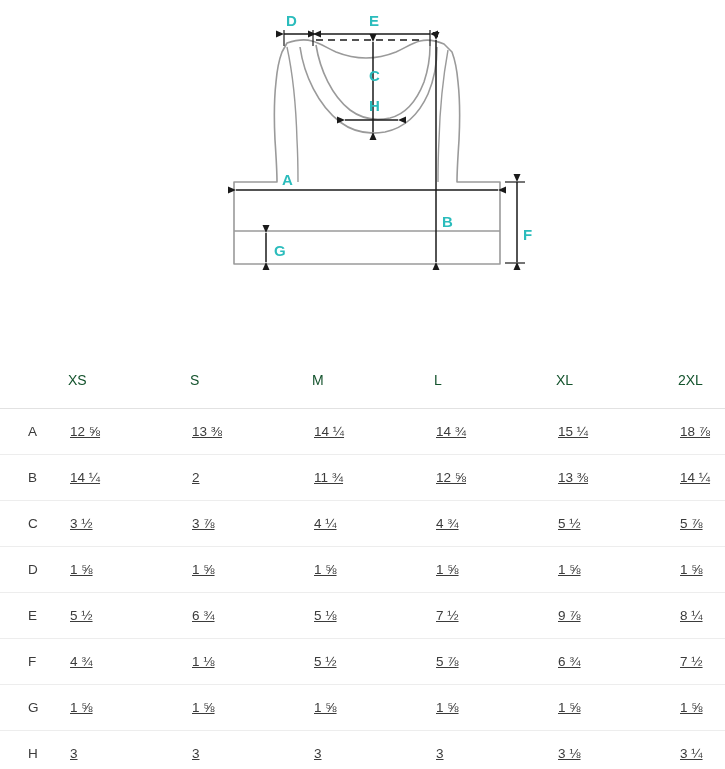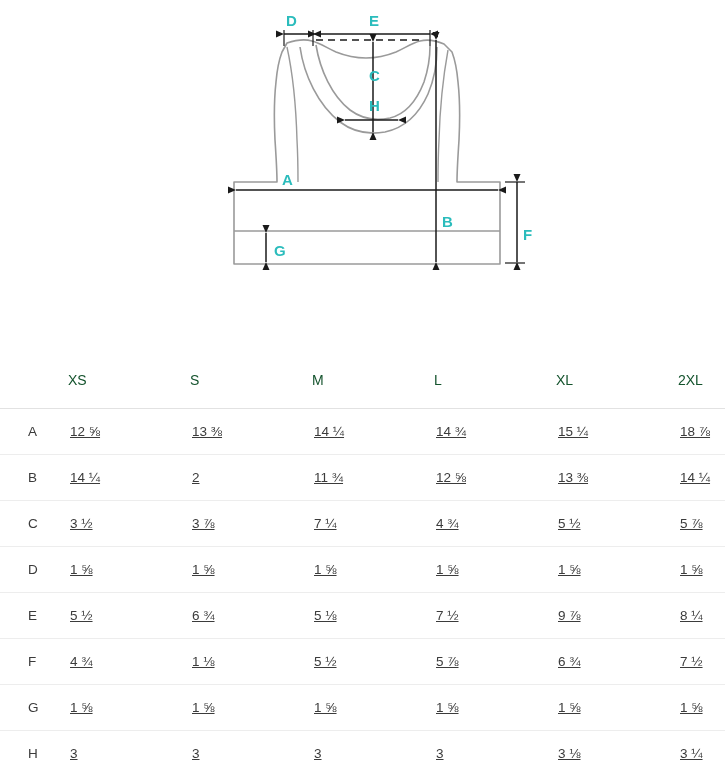--- a/index.html
+++ b/index.html
@@ -215,21 +215,21 @@
           <td class="cell">2</td>
           <td class="cell">11 ¾</td>
           <td class="cell">12 ⅝</td>
           <td class="cell">13 ⅜</td>
           <td class="cell">14 ¼</td>
         </tr>
         <tr>
           <td class="row-label">C</td>
           <td class="cell">3 ½</td>
           <td class="cell">3 ⅞</td>
-          <td class="cell">7 ¼</td>
+          <td class="cell">4 ¼</td>
           <td class="cell">4 ¾</td>
           <td class="cell">5 ½</td>
           <td class="cell">5 ⅞</td>
         </tr>
         <tr>
           <td class="row-label">D</td>
           <td class="cell">1 ⅝</td>
           <td class="cell">1 ⅝</td>
           <td class="cell">1 ⅝</td>
           <td class="cell">1 ⅝</td>

